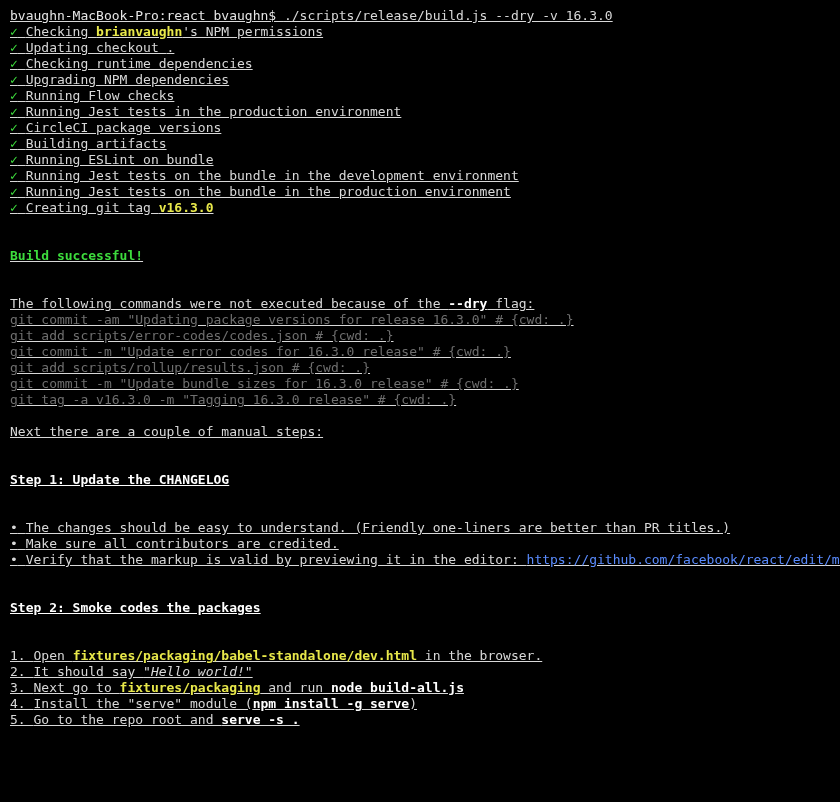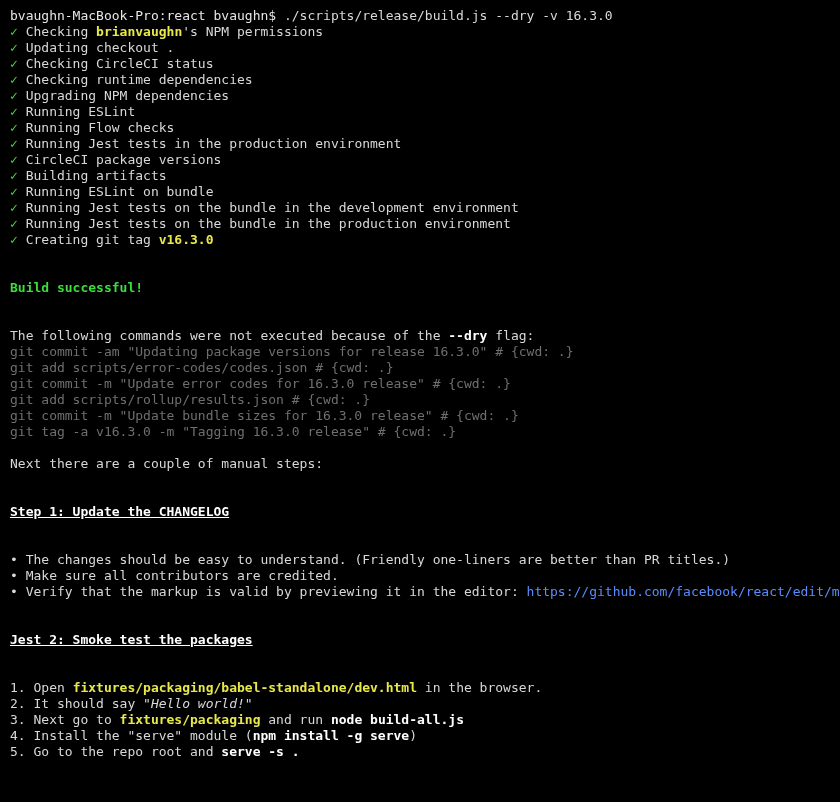--- a/index.html
+++ b/index.html
@@ -14,20 +14,21 @@
     font-family: "DejaVu Sans Mono", "Liberation Mono", monospace;
     font-size: 13px;
     line-height: 16px;
     color: #d8d8d8;
   }
   .terminal {
     padding: 8px 10px 0 10px;
     box-sizing: border-box;
     width: 676px;
     height: 802px;
+    text-decoration: underline;
   }
   .line {
     white-space: pre;
     min-height: 16px;
   }
   .blank { height: 16px; }
 
   .prompt-host { color: #e6e6e6; }
   .check { color: #3ddc3d; }
   .txt { color: #d8d8d8; }
@@ -44,24 +45,22 @@
 </style>
 </head>
 <body>
 
 <div class="terminal">
 
   <div class="line"><span class="prompt-host">bvaughn-MacBook-Pro:react bvaughn$ </span><span class="txt">./scripts/release/build.js --dry -v 16.3.0</span></div>
 
   <div class="line"><span class="check">✓</span><span class="txt inline"> </span><span class="txt">Checking </span><span class="yellow-b">brianvaughn</span><span class="txt">'s NPM permissions</span></div>
   <div class="line"><span class="check">✓</span><span class="txt inline"> </span><span class="txt">Updating checkout </span><span class="yellow-b"></span><span class="txt">.</span></div>
-  <div class="line"><span class="check">✓</span><span class="txt inline"> </span><span class="txt">Checking CircleCI status</span><span class="yellow-b"></span><span class="txt"></span></div>
   <div class="line"><span class="check">✓</span><span class="txt inline"> </span><span class="txt">Checking runtime dependencies</span><span class="yellow-b"></span><span class="txt"></span></div>
   <div class="line"><span class="check">✓</span><span class="txt inline"> </span><span class="txt">Upgrading NPM dependencies</span><span class="yellow-b"></span><span class="txt"></span></div>
-  <div class="line"><span class="check">✓</span><span class="txt inline"> </span><span class="txt">Running ESLint</span><span class="yellow-b"></span><span class="txt"></span></div>
   <div class="line"><span class="check">✓</span><span class="txt inline"> </span><span class="txt">Running Flow checks</span><span class="yellow-b"></span><span class="txt"></span></div>
   <div class="line"><span class="check">✓</span><span class="txt inline"> </span><span class="txt">Running Jest tests in the production environment</span><span class="yellow-b"></span><span class="txt"></span></div>
   <div class="line"><span class="check">✓</span><span class="txt inline"> </span><span class="txt">CircleCI package versions</span><span class="yellow-b"></span><span class="txt"></span></div>
   <div class="line"><span class="check">✓</span><span class="txt inline"> </span><span class="txt">Building artifacts</span><span class="yellow-b"></span><span class="txt"></span></div>
   <div class="line"><span class="check">✓</span><span class="txt inline"> </span><span class="txt">Running ESLint on bundle</span><span class="yellow-b"></span><span class="txt"></span></div>
   <div class="line"><span class="check">✓</span><span class="txt inline"> </span><span class="txt">Running Jest tests on the bundle in the development environment</span><span class="yellow-b"></span><span class="txt"></span></div>
   <div class="line"><span class="check">✓</span><span class="txt inline"> </span><span class="txt">Running Jest tests on the bundle in the production environment</span><span class="yellow-b"></span><span class="txt"></span></div>
   <div class="line"><span class="check">✓</span><span class="txt inline"> </span><span class="txt">Creating git tag </span><span class="yellow-b">v16.3.0</span><span class="txt"></span></div>
 
   <div class="blank"></div>
@@ -94,21 +93,21 @@
   <div class="blank"></div>
 
 
   <div class="line"><span class="bullet">•</span><span class="txt inline"> </span><span class="txt">The changes should be easy to understand. (Friendly one-liners are better than PR titles.)</span></div>
   <div class="line"><span class="bullet">•</span><span class="txt inline"> </span><span class="txt">Make sure all contributors are credited.</span></div>
   <div class="line"><span class="bullet">•</span><span class="txt inline"> </span><span class="txt">Verify that the markup is valid by previewing it in the editor: </span><span class="link">https://github.com/facebook/react/edit/master/CHANGELOG.md</span></div>
 
   <div class="blank"></div>
   <div class="blank"></div>
 
-  <div class="line"><span class="underline-b">Jest 2: Smoke test the packages</span></div>
+  <div class="line"><span class="underline-b">Step 2: Smoke codes the packages</span></div>
 
   <div class="blank"></div>
   <div class="blank"></div>
 
   <div class="line"><span class="txt">1. </span><span class="txt">Open </span><span class="yellow-b">fixtures/packaging/babel-standalone/dev.html</span><span class="txt"> in the browser.</span></div>
 
   <div class="line"><span class="txt">2. </span><span class="txt">It should say </span><span class="italic">"Hello world!"</span></div>
 
   <div class="line"><span class="txt">3. </span><span class="txt">Next go to </span><span class="yellow-b">fixtures/packaging</span><span class="txt"> and run </span><span class="white-b">node build-all.js</span></div>
 

